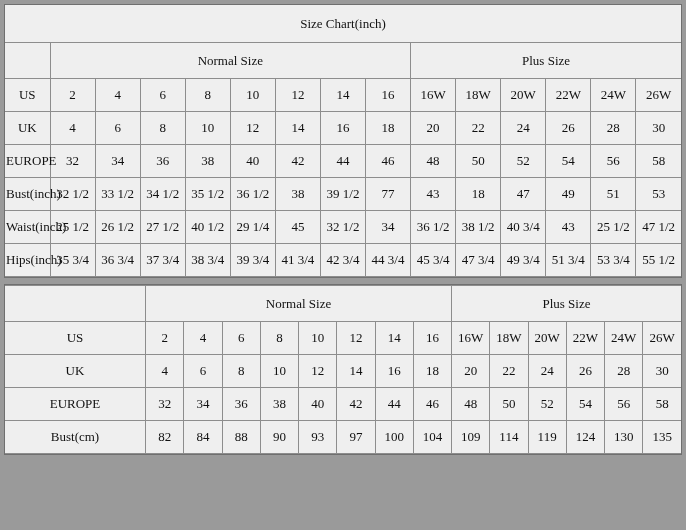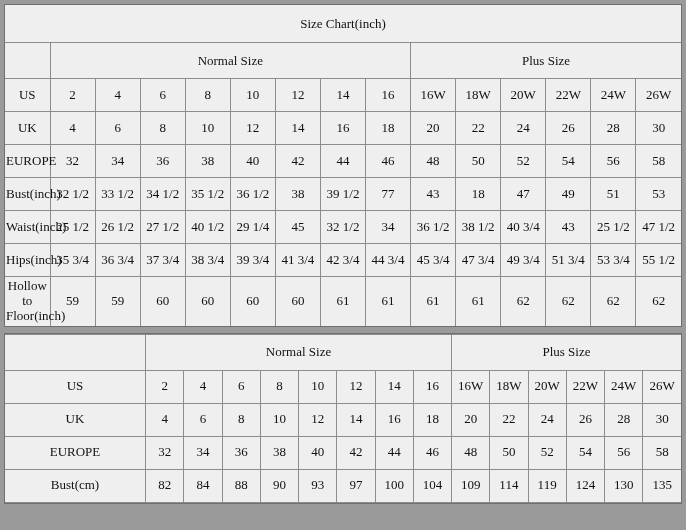--- a/index.html
+++ b/index.html
@@ -186,37 +186,20 @@
           <td>42 3/4</td>
           <td>44 3/4</td>
           <td>45 3/4</td>
           <td>47 3/4</td>
           <td>49 3/4</td>
           <td>51 3/4</td>
           <td>53 3/4</td>
           <td class="lastcol">55 1/2</td>
         </tr>
 
-        <tr class="lastrow">
-          <td class="rowlabel firstcol">Hollow to Floor(inch)</td>
-          <td>59</td>
-          <td>59</td>
-          <td>60</td>
-          <td>60</td>
-          <td>60</td>
-          <td>60</td>
-          <td>61</td>
-          <td>61</td>
-          <td>61</td>
-          <td>61</td>
-          <td>62</td>
-          <td>62</td>
-          <td>62</td>
-          <td class="lastcol">62</td>
-        </tr>
       </tbody>
     </table>
   </div>
 
   <div class="chart-block">
     <table class="size-table t2">
       <tbody>
         <tr>
           <td class="group-cell firstcol" style="width:140px"></td>
           <td class="group-cell" colspan="8">Normal Size</td>

